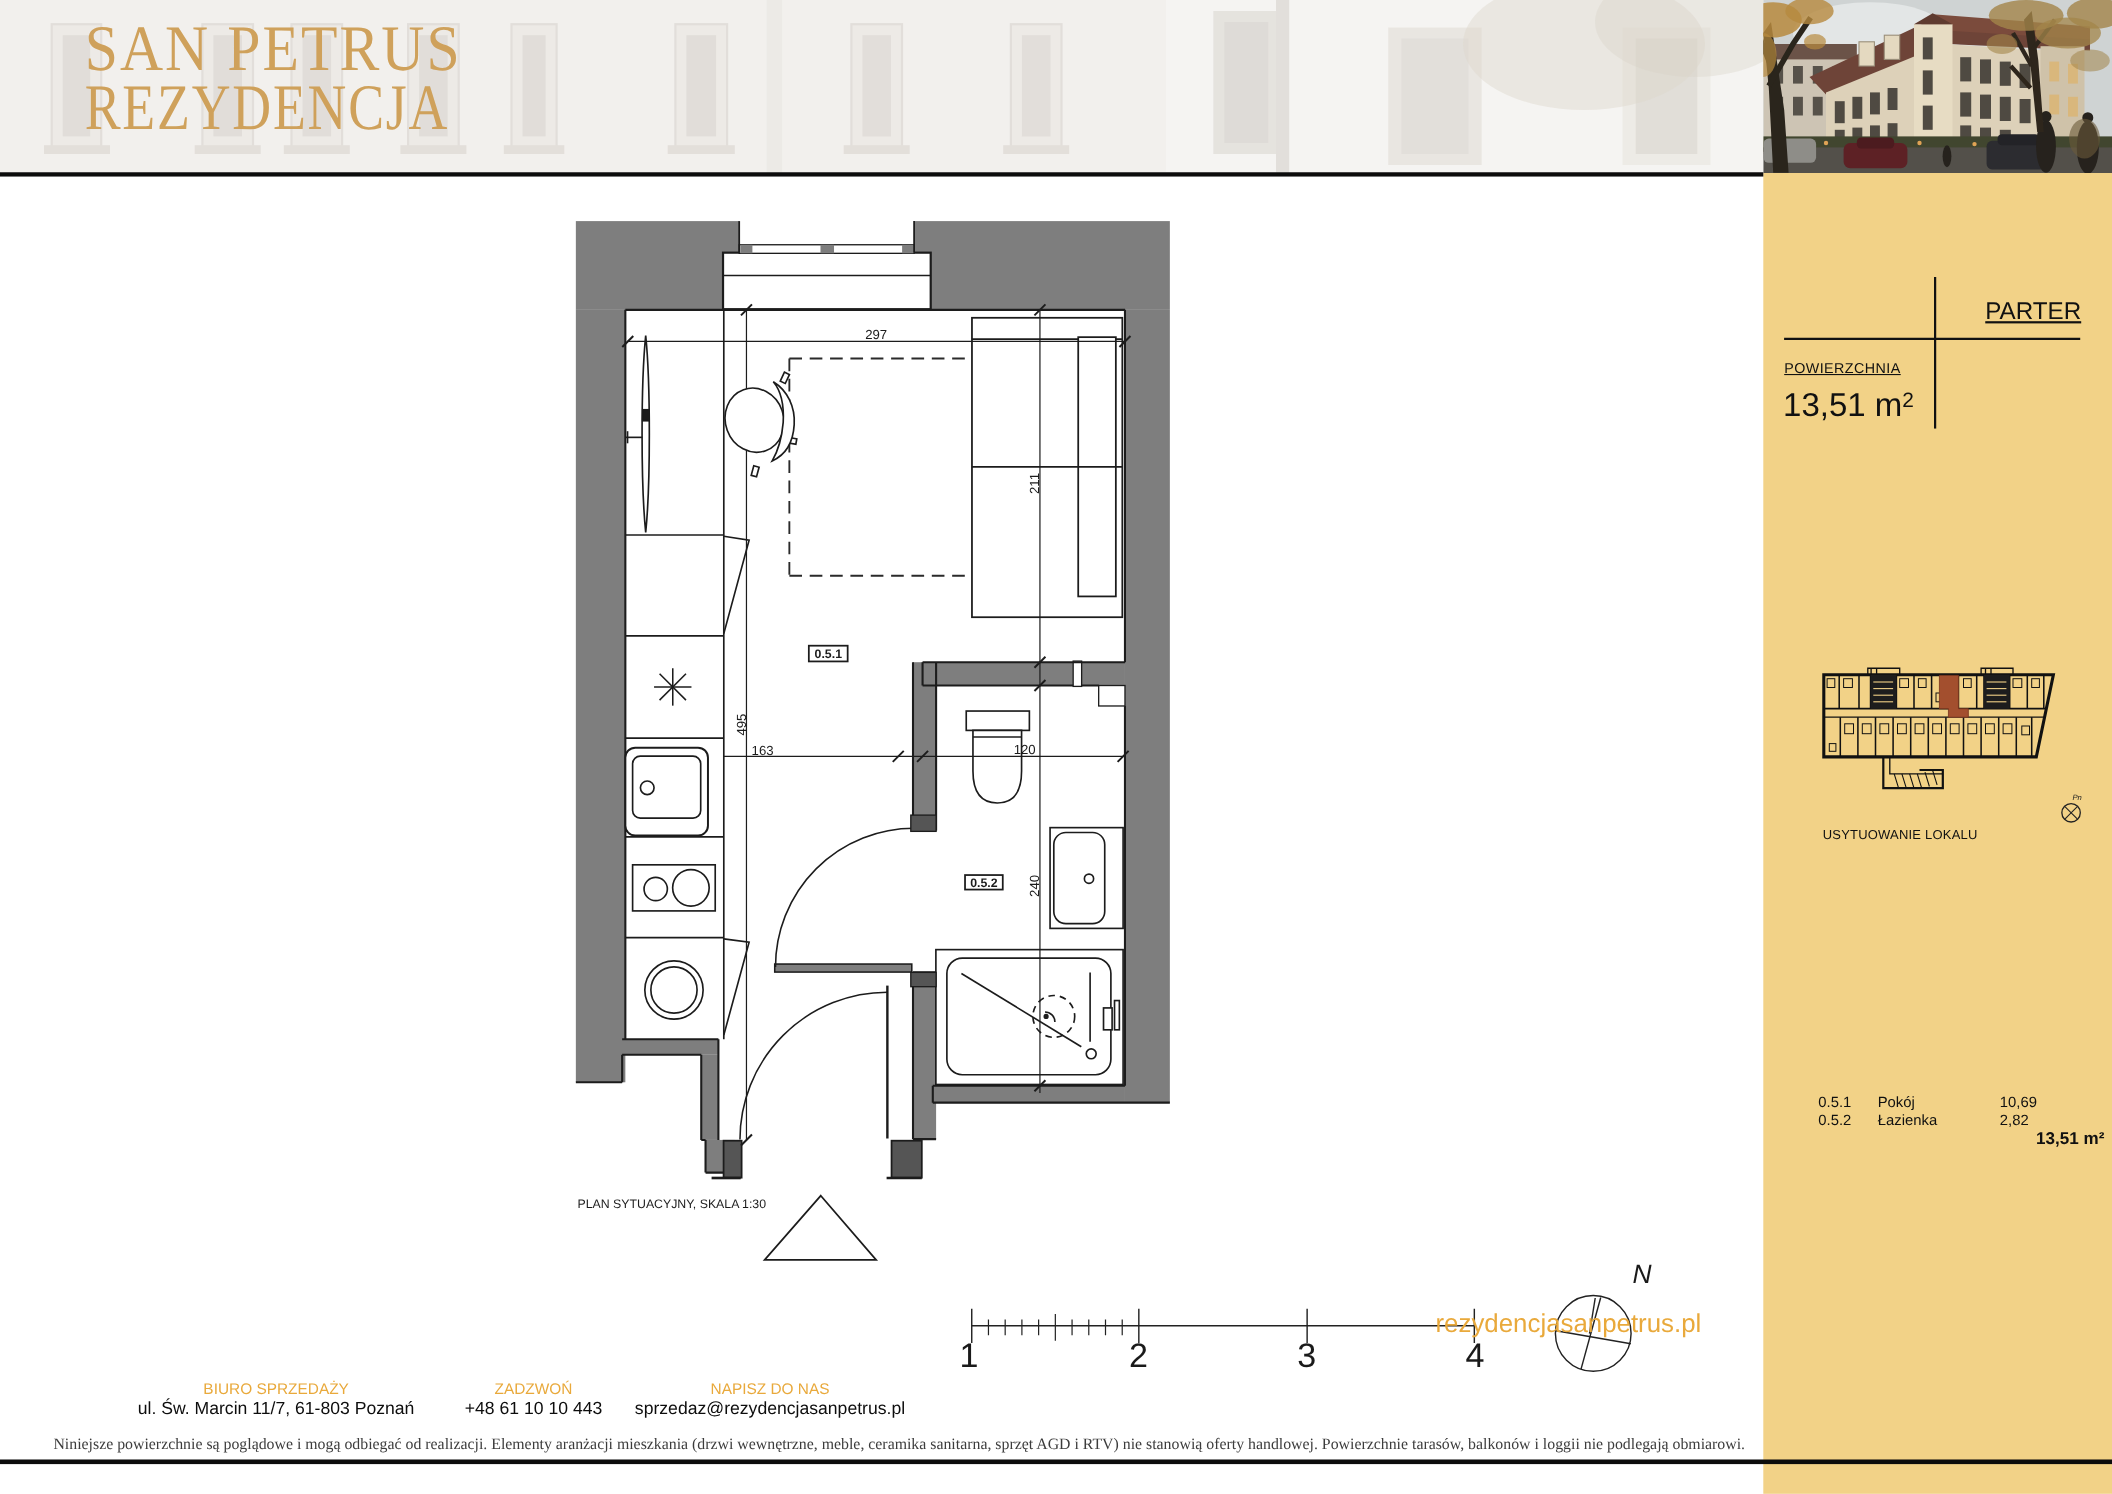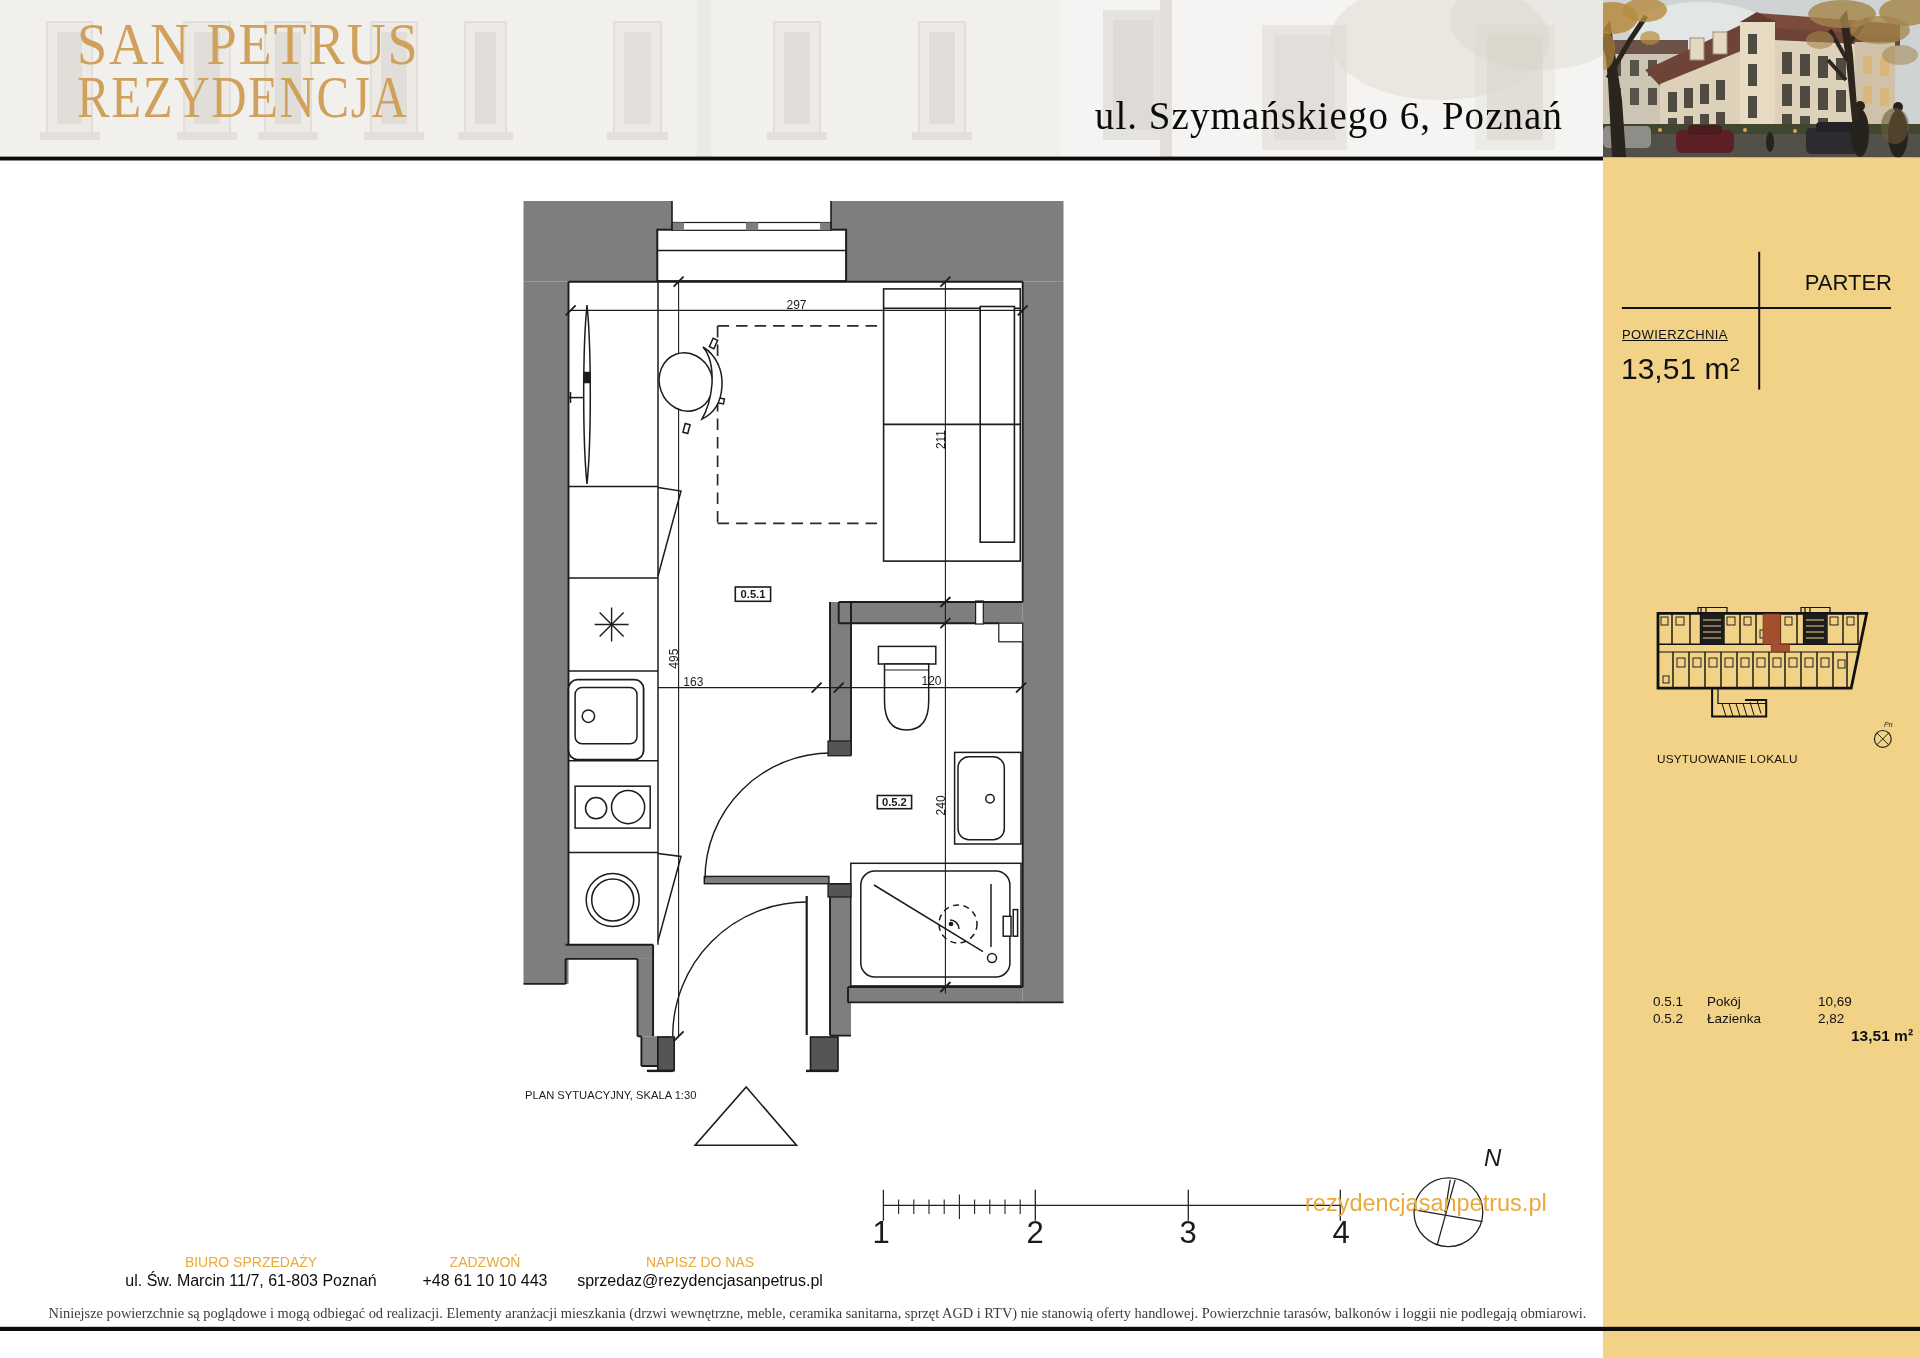--- a/index.html
+++ b/index.html
@@ -472,24 +472,22 @@
   <circle cx="1448.4" cy="1212.2" r="34.4"></circle>
   <line x1="1455.2" y1="1179.6" x2="1437.3" y2="1244.7"></line>
   <line x1="1450.2" y1="1180" x2="1445" y2="1212.4"></line>
   <line x1="1414.6" y1="1209.8" x2="1482.6" y2="1221.6"></line>
   <text x="1484" y="1166" font-family="Liberation Sans, sans-serif" font-size="24" font-style="italic" fill="#1a1a1a" stroke="none">N</text>
 </g>
 </svg>
 
 <div class="abs" style="left:77px;top:15px;font-family:'Liberation Serif',serif;font-size:59px;line-height:59px;letter-spacing:2px;color:#CFA15B;transform:scaleX(0.92);transform-origin:left top;white-space:nowrap;">SAN&nbsp;PETRUS</div>
 <div class="abs" style="left:77px;top:68px;font-family:'Liberation Serif',serif;font-size:59px;line-height:59px;letter-spacing:2px;color:#CFA15B;transform:scaleX(0.828);transform-origin:left top;white-space:nowrap;">REZYDENCJA</div>
-<div class="abs" style="left:883px;top:93px;width:680px;text-align:right;font-family:'Liberation Serif',serif;
-     font-size:39px;letter-spacing:1.05px;color:#0b0b0b;">ul. Szymańskiego 6, Poznań</div>
-
-<div class="abs" style="left:1692px;top:270px;width:200px;text-align:right;font-size:22px;letter-spacing:0px;color:#111;">PARTER</div>
+
+<div class="abs" style="left:1692px;top:270px;width:200px;text-align:right;font-size:22px;letter-spacing:0px;color:#111;text-decoration:underline;">PARTER</div>
 <div class="abs" style="left:1622px;top:327px;font-size:13px;letter-spacing:0.4px;color:#111;text-decoration:underline;">POWIERZCHNIA</div>
 <div class="abs" style="left:1621px;top:352px;font-size:30px;color:#111;">13,51 m<span style="font-size:19px;vertical-align:8px;">2</span></div>
 <div class="abs" style="left:1657px;top:752px;font-size:11.8px;letter-spacing:0.2px;color:#111;">USYTUOWANIE LOKALU</div>
 
 <div class="abs" style="left:1653px;top:994px;font-size:13.5px;color:#111;">0.5.1</div>
 <div class="abs" style="left:1707px;top:994px;font-size:13.5px;color:#111;">Pokój</div>
 <div class="abs" style="left:1818px;top:994px;font-size:13.5px;color:#111;">10,69</div>
 <div class="abs" style="left:1653px;top:1011px;font-size:13.5px;color:#111;">0.5.2</div>
 <div class="abs" style="left:1707px;top:1011px;font-size:13.5px;color:#111;">Łazienka</div>
 <div class="abs" style="left:1818px;top:1011px;font-size:13.5px;color:#111;">2,82</div>

